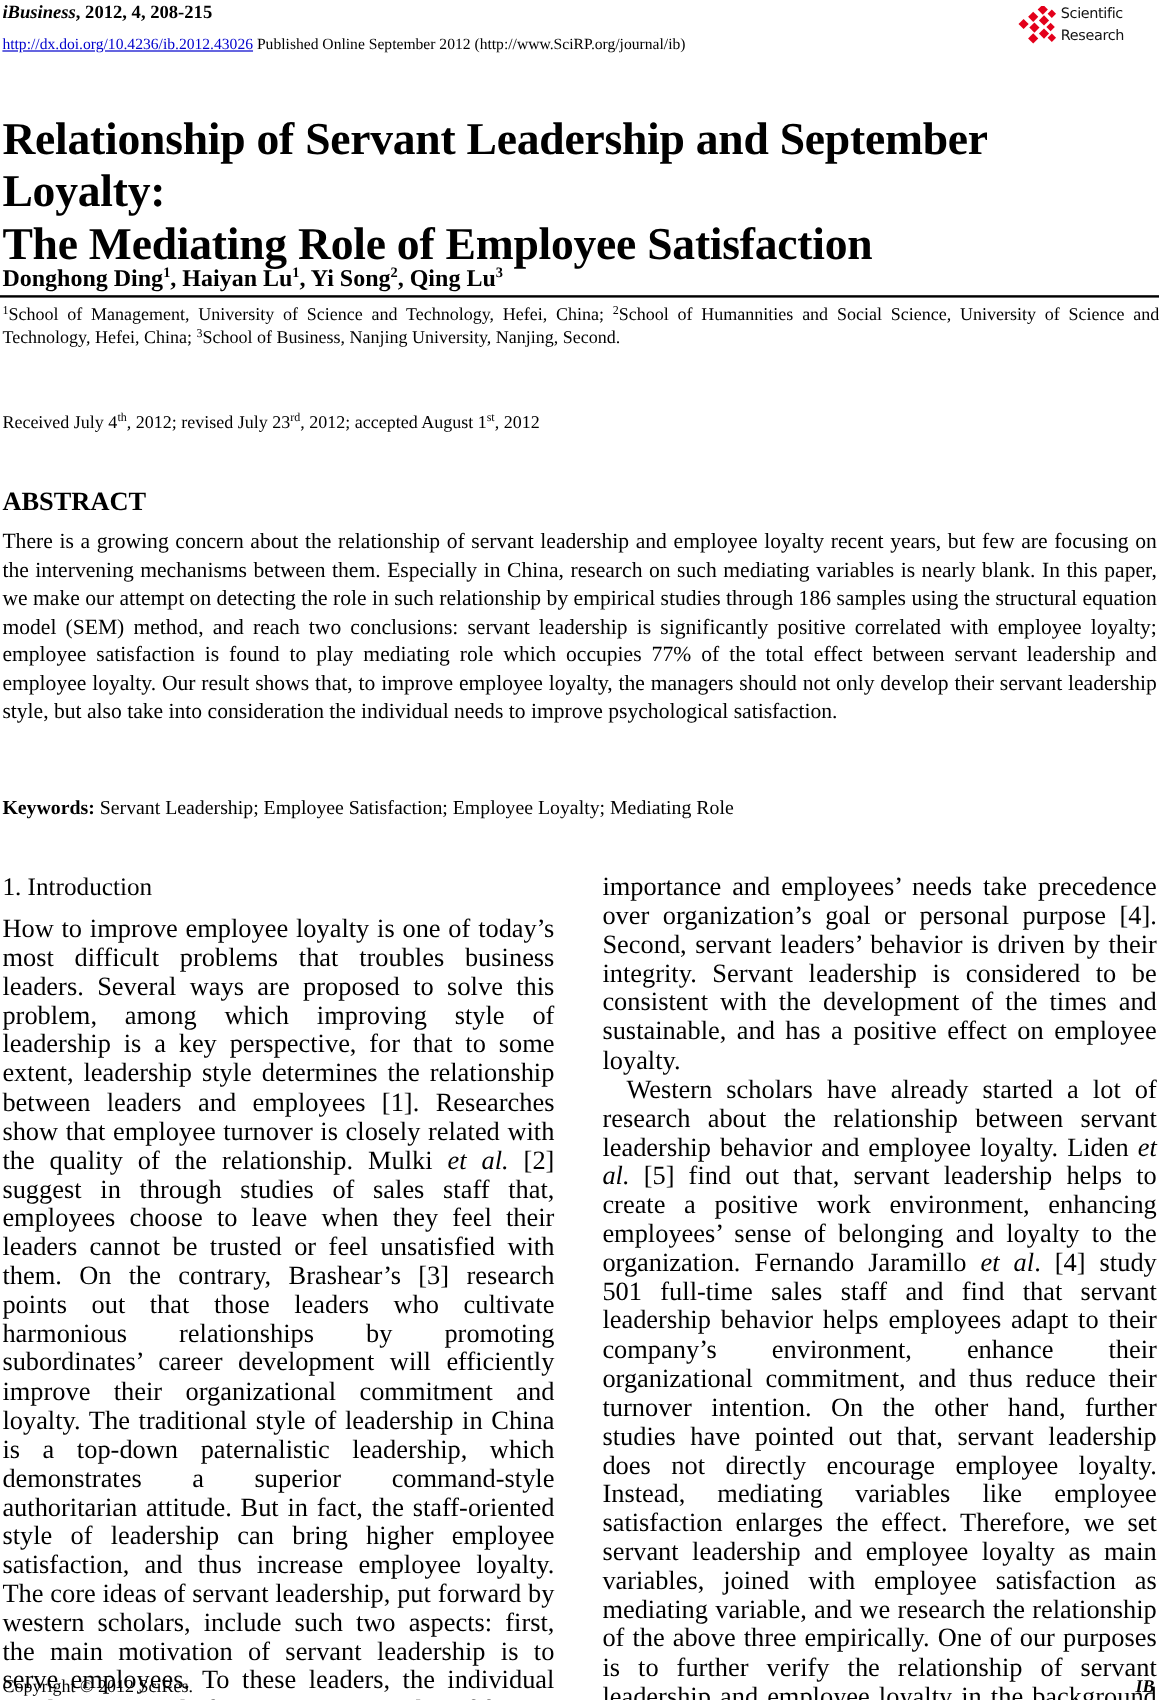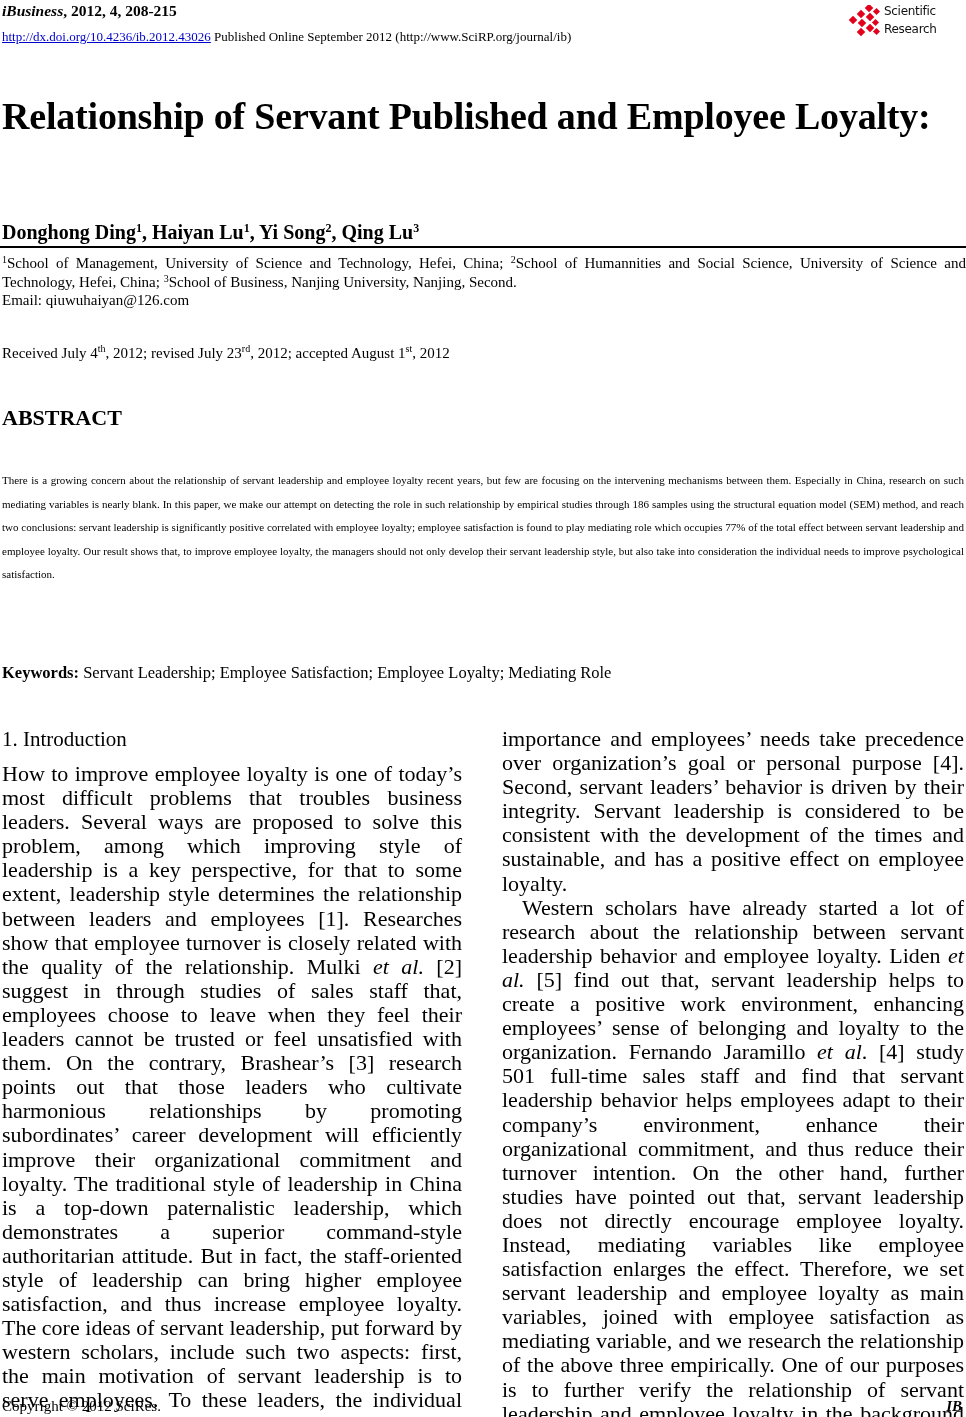--- a/index.html
+++ b/index.html
@@ -20,21 +20,21 @@
     #title { left: 2px; top: 94px; width: 964px; font-size: 38px; line-height: 44px; font-weight: bold; letter-spacing: -0.2px; }
     #authors { left: 2px; top: 221px; font-size: 20px; font-weight: bold; line-height: 22px; white-space: nowrap; }
     #authors sup { font-size: 12px; vertical-align: 7px; line-height: 0; }
     #author-rule { left: 0; top: 246px; width: 966px; height: 2px; background: #000; }
     #affiliations { left: 2px; top: 254px; width: 964px; font-size: 15px; line-height: 18.5px; text-align: justify; }
     #affiliations sup { font-size: 10px; vertical-align: 5px; line-height: 0; }
     #received { left: 2px; top: 344px; font-size: 15px; line-height: 18px; white-space: nowrap; }
     #received sup { font-size: 10px; vertical-align: 6px; line-height: 0; }
 
     #abstract-heading { left: 2px; top: 405px; font-size: 22px; font-weight: bold; line-height: 26px; }
-    #abstract-body { left: 2px; top: 440px; width: 962px; font-size: 11px; line-height: 23.5px; text-align: justify; margin-top: 29px; }
+    #abstract-body { left: 2px; top: 440px; width: 962px; font-size: 18px; line-height: 23.5px; text-align: justify; }
     #keywords { left: 2px; top: 663px; font-size: 16.5px; line-height: 20px; white-space: nowrap; }
     #keywords b { font-weight: bold; }
 
     #intro-heading { left: 2px; top: 726px; font-size: 21px; font-weight: normal; line-height: 26px; text-align: center; }
     .col { font-size: 22px; line-height: 24.1px; text-align: justify; }
     #col-left { left: 2px; top: 762px; width: 460px; }
     #col-right { left: 502px; top: 727px; width: 462px; }
     .col p { margin: 0; }
     .col p.indent { text-indent: 20px; }
     .col i { font-style: italic; }
@@ -63,29 +63,29 @@
       <rect x="28" y="24" width="5" height="5" transform="rotate(45 30.5 26.5)"></rect>
     </g>
   </svg>
   <div class="logo-text">
     <div>Scientific</div>
     <div>Research</div>
   </div>
 </div>
 
 <div id="title" class="abs">
-  <div>Relationship of Servant Published and Employee Loyalty:</div>
+  <div>Relationship of Servant Leadership and September Loyalty:</div>
+  <div>The Mediating Role of Employee Satisfaction</div>
 </div>
 
 <div id="authors" class="abs"><span>Donghong Ding</span><sup>1</sup>, <span>Haiyan Lu</span><sup>1</sup>, <span>Yi Song</span><sup>2</sup>, <span>Qing Lu</span><sup>3</sup></div>
 <div id="author-rule" class="abs"></div>
 
 <div id="affiliations" class="abs">
   <div><sup>1</sup><span>School of Management, University of Science and Technology, Hefei, China; </span><sup>2</sup><span>School of Humannities and Social Science, University of Science and Technology, Hefei, China; </span><sup>3</sup><span>School of Business, Nanjing University, Nanjing, Second.</span></div>
-  <div>Email: qiuwuhaiyan@126.com</div>
 </div>
 
 <div id="received" class="abs"><span>Received July 4</span><sup>th</sup><span>, 2012; revised July 23</span><sup>rd</sup><span>, 2012; accepted August 1</span><sup>st</sup><span>, 2012</span></div>
 
 <div id="abstract-heading" class="abs">ABSTRACT</div>
 <div id="abstract-body" class="abs">There is a growing concern about the relationship of servant leadership and employee loyalty recent years, but few are focusing on the intervening mechanisms between them. Especially in China, research on such mediating variables is nearly blank. In this paper, we make our attempt on detecting the role in such relationship by empirical studies through 186 samples using the structural equation model (SEM) method, and reach two conclusions: servant leadership is significantly positive correlated with employee loyalty; employee satisfaction is found to play mediating role which occupies 77% of the total effect between servant leadership and employee loyalty. Our result shows that, to improve employee loyalty, the managers should not only develop their servant leadership style, but also take into consideration the individual needs to improve psychological satisfaction.</div>
 
 <div id="keywords" class="abs"><b>Keywords:</b><span> Servant Leadership; Employee Satisfaction; Employee Loyalty; Mediating Role</span></div>
 
 <div id="intro-heading" class="abs">1. Introduction</div>

